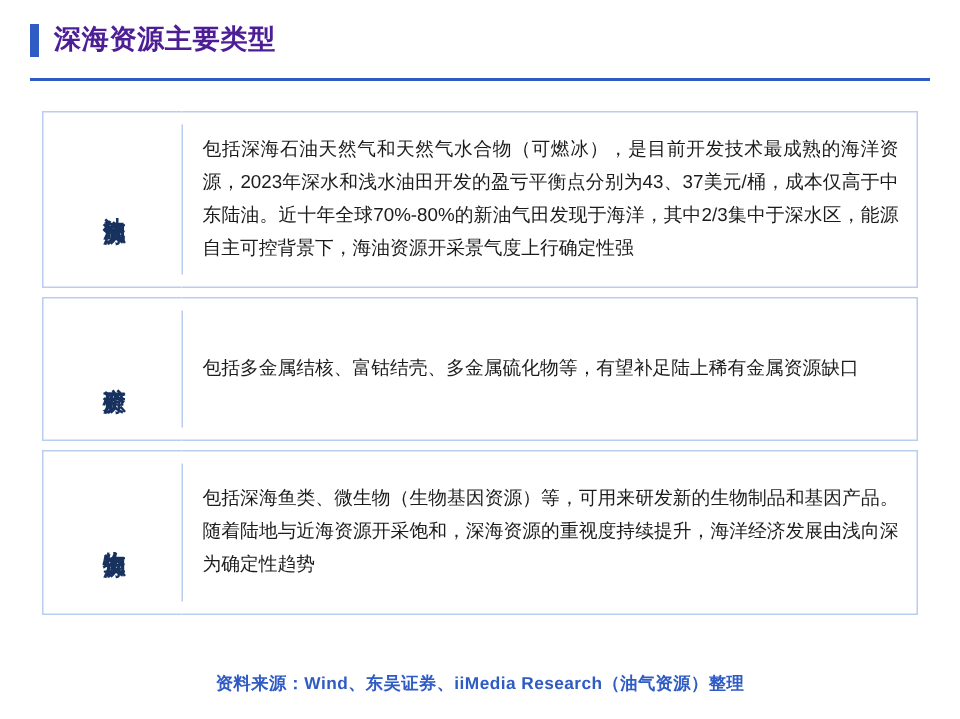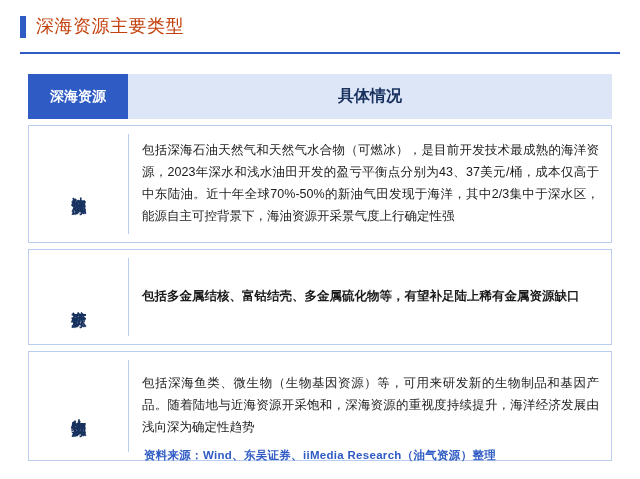--- a/index.html
+++ b/index.html
@@ -28,22 +28,22 @@
   }
   .title-bar-mark {
     width: 6px;
     height: 22px;
     background: #2f5bc4;
     margin-right: 10px;
     flex: 0 0 auto;
   }
   .title-text {
     font-size: 18px;
-    font-weight: normal;
-    color: #c2410c;
+    font-weight: bold;
+    color: #4c1d95;
     letter-spacing: 0.5px;
     line-height: 1.1;
   }
   .title-underline {
     height: 2px;
     background: #2f5bc4;
     margin: 6px 20px 0 20px;
   }
 
   
@@ -113,21 +113,21 @@
     width: 1px;
     background: #b9cdee;
   }
   .desc-text {
     font-size: 12.5px;
     color: #1b1b1b;
     line-height: 1.75;
     text-align: justify;
   }
   .row-oil .desc-cell { height: 96px; }
-  .row-min .desc-cell { height: 74px; font-weight: bold; }
+  .row-min .desc-cell { height: 74px; }
   .row-bio .desc-cell { height: 88px; margin-left: 43px; }
 
   
   .source {
     position: absolute;
     left: 0;
     right: 0;
     bottom: 16px;
     text-align: center;
     font-size: 11.5px;
@@ -143,30 +143,26 @@
 
   <div class="title-row">
     <div class="title-bar-mark"></div>
     <div class="title-text">深海资源主要类型</div>
   </div>
   <div class="title-underline"></div>
 
   <div class="table-wrap">
     <table class="main">
       <tbody>
-          <tr>
-        <td class="hdr-left">深海资源</td>
-        <td class="hdr-right">具体情况</td>
-      </tr>
       <tr class="row-oil">
         <td class="cat-cell">
           <span class="cat-label">油气资源</span>
         </td>
         <td class="desc-cell">
-          <div class="desc-text">包括深海石油天然气和天然气水合物（可燃冰），是目前开发技术最成熟的海洋资源，2023年深水和浅水油田开发的盈亏平衡点分别为43、37美元/桶，成本仅高于中东陆油。近十年全球70%-50%的新油气田发现于海洋，其中2/3集中于深水区，能源自主可控背景下，海油资源开采景气度上行确定性强</div>
+          <div class="desc-text">包括深海石油天然气和天然气水合物（可燃冰），是目前开发技术最成熟的海洋资源，2023年深水和浅水油田开发的盈亏平衡点分别为43、37美元/桶，成本仅高于中东陆油。近十年全球70%-80%的新油气田发现于海洋，其中2/3集中于深水区，能源自主可控背景下，海油资源开采景气度上行确定性强</div>
         </td>
       </tr>
       <tr class="row-min">
         <td class="cat-cell">
           <span class="cat-label">矿产资源</span>
         </td>
         <td class="desc-cell">
           <div class="desc-text">包括多金属结核、富钴结壳、多金属硫化物等，有望补足陆上稀有金属资源缺口</div>
         </td>
       </tr>

